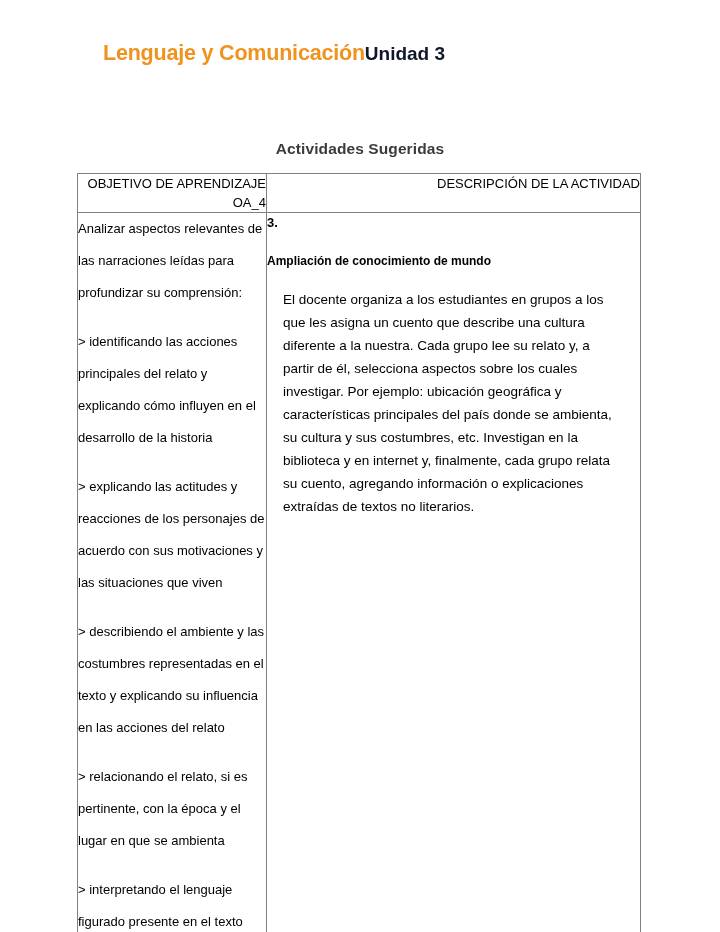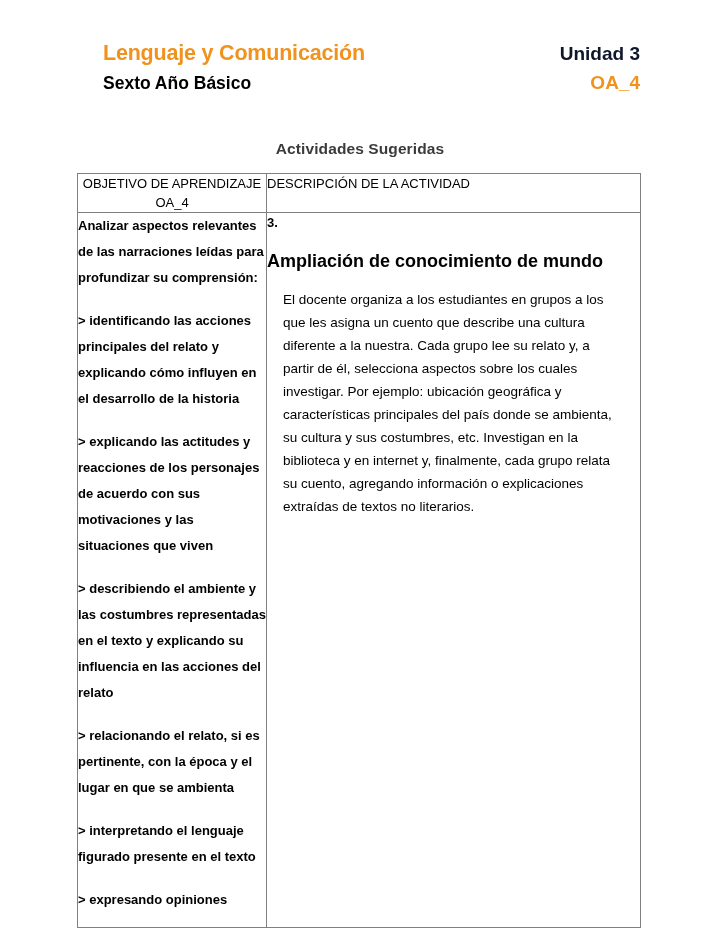--- a/index.html
+++ b/index.html
@@ -24,21 +24,21 @@
 
   
   .doc-header {
     position: absolute;
     left: 103px;
     top: 40px;
     width: 537px;
   }
   .header-row {
     display: flex;
-    justify-content: space-between;
+    justify-content: flex-start;
     align-items: baseline;
     width: 100%;
   }
   .header-row.line1 { margin-bottom: 4px; }
 
   .subject-title {
     font-size: 21.5px;
     font-weight: bold;
     color: #F0921E;
     letter-spacing: -0.2px;
@@ -96,56 +96,56 @@
   }
   .col-obj   { width: 189px; }
   .col-desc  { width: 374px; }
 
   .th-obj {
     font-size: 13px;
     font-weight: normal;
     color: #000;
     line-height: 19px;
     padding: 8px 6px 14px 8px;
-    text-align: center;
+    text-align: right;
   }
   .th-desc {
     font-size: 13px;
     font-weight: normal;
     color: #000;
     line-height: 19px;
     padding: 8px 6px 14px 6px;
-    text-align: left;
+    text-align: right;
     margin-top: 36px;
   }
 
   .cell-obj {
     padding: 8px 8px 10px 8px;
   }
   .cell-desc {
     padding: 8px 12px 10px 9px;
   }
 
   .obj-para {
     font-size: 13px;
-    font-weight: bold;
-    line-height: 26px;
+    font-weight: normal;
+    line-height: 32px;
     margin: 0 0 17px 0;
     color: #000;
   }
   .obj-para:last-child { margin-bottom: 14px; }
 
   .act-num {
     font-size: 13px;
     font-weight: bold;
     line-height: 20px;
     margin: 0 0 18px 0;
   }
   .act-subtitle {
-    font-size: 18px;
+    font-size: 12px;
     font-weight: bold;
     line-height: 20px;
     margin: 0 0 17px 0;
   }
   .act-body {
     font-size: 13.5px;
     font-weight: normal;
     line-height: 23px;
     margin: 16px;
     color: #000;
@@ -154,24 +154,20 @@
 </style>
 </head>
 <body>
 
 <div class="page">
 
   <div class="doc-header">
     <div class="header-row line1">
       <span class="subject-title">Lenguaje y Comunicación</span>
       <span class="unit-label">Unidad 3</span>
-    </div>
-    <div class="header-row line2">
-      <span class="grade-title">Sexto Año Básico</span>
-      <span class="oa-label">OA_4</span>
     </div>
   </div>
 
   <div class="section-title">Actividades Sugeridas</div>
 
   <table class="activity-table">
     <colgroup>
       <col class="col-obj">
       <col class="col-desc">
     </colgroup>

